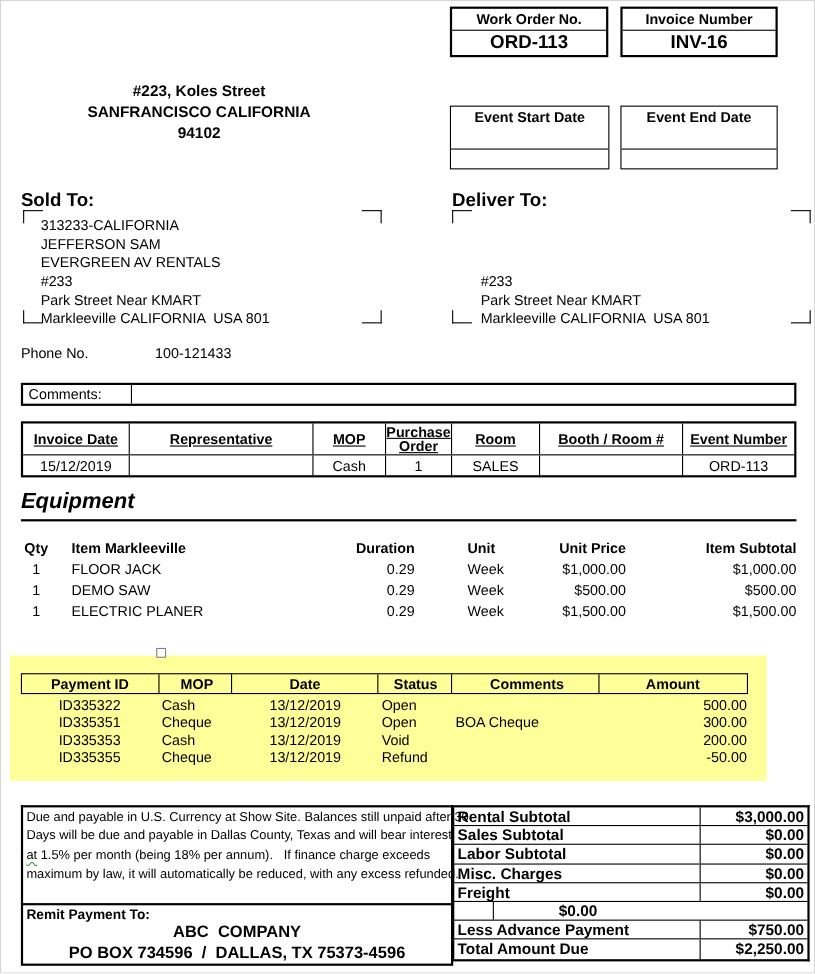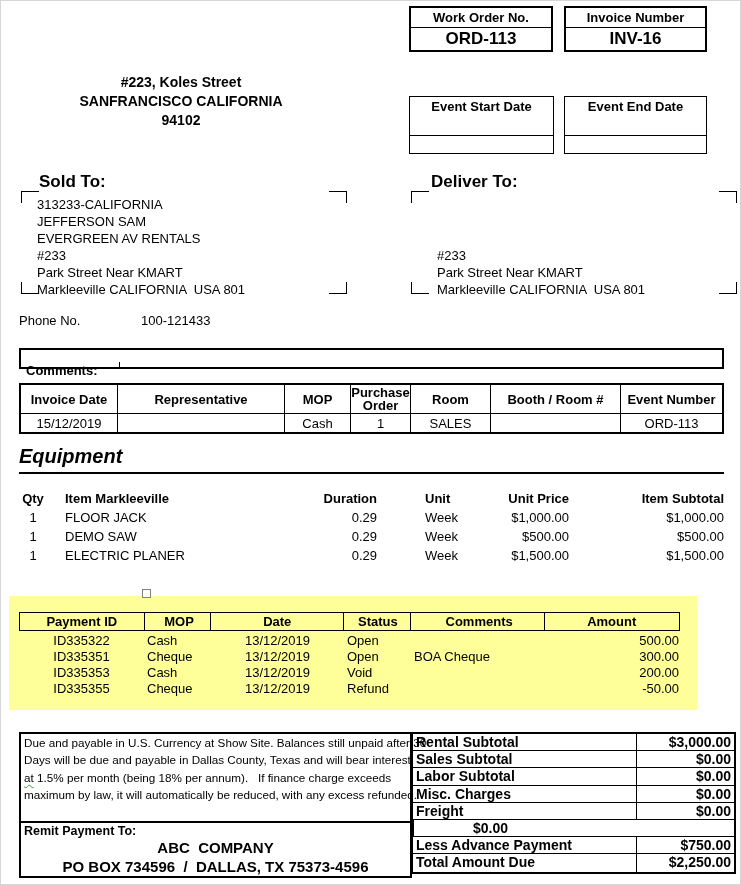--- a/index.html
+++ b/index.html
@@ -25,21 +25,21 @@
   .invoice-number-box { left:563px; top:5px; width:143px; }
 
   .event-box { border:1px solid #000; height:58px; }
   .event-box .event-label { height:39px; border-bottom:1px solid #000;
     font-weight:bold; font-size:13px; text-align:center; padding-top:2px; }
   .event-box .event-value { height:17px; }
   .event-start-box { left:408px; top:95px; width:145px; }
   .event-end-box { left:563px; top:95px; width:143px; }
 
   
-  .party-label { font-weight:bold; font-size:17px;margin-left:20px; }
+  .party-label { font-weight:bold; font-size:17px; }
   .sold-to-label { left:18px; top:171px; }
   .deliver-to-label { left:410px; top:171px; }
   .party-block { width:326px; height:103px; padding-top:5px; }
   .sold-to-block { left:20px; top:190px; }
   .deliver-to-block { left:410px; top:190px; }
   .addr-line { font-size:13px; height:17px; line-height:17px; white-space:pre; }
   .sold-to-block .addr-line { padding-left:16px; }
   .deliver-to-block .addr-line { padding-left:26px; }
   .corner { position:absolute; width:18px; height:12px; }
   .corner.tl { left:0; top:0; border-left:1px solid #000; border-top:1px solid #000; }
@@ -49,30 +49,30 @@
 
   
   .phone-row { left:18px; top:312px; font-size:13px; }
   .phone-row .phone-value { position:absolute; left:122px; top:0; white-space:pre; }
   .phone-row { width:400px; height:17px; }
 
   
   .comments-bar { left:18px; top:347px; width:705px; height:21px;
     border:2px solid #000; display:flex; }
   .comments-bar .comments-label { width:99px; border-right:1px solid #000;
-    font-weight:bold; font-size:13px; line-height:17px; padding-left:5px;margin-top:12px; }
+    font-weight:normal; font-size:13px; line-height:17px; padding-left:5px; }
   .comments-bar .comments-value { flex:1; }
 
   
   .order-table { left:18px; top:382px; width:705px; border:2px solid #000; font-size:13px; }
   .order-table .row { display:flex; }
   .order-table .cell { border-right:1px solid #000; display:flex; align-items:center;
     justify-content:center; text-align:center; }
   .order-table .cell:last-child { border-right:none; }
-  .order-table .hrow .cell { font-weight:bold; height:28px; line-height:13px; }
+  .order-table .hrow .cell { font-weight:bold; height:28px; line-height:13px;text-decoration:underline; }
   .order-table .drow { border-top:1px solid #000; }
   .order-table .drow .cell { height:18px; }
   .oc1{width:97px;} .oc2{width:167px;} .oc3{width:66px;} .oc4{width:60px;}
   .oc5{width:80px;} .oc6{width:130px;} .oc7{width:101px;}
 
   
   .equipment-title { left:18px; top:444px; font-size:20px; font-weight:bold;
     font-style:italic; }
   .equipment-rule { left:18px; top:471px; width:705px; border-top:2px solid #000; height:0; }
   .equip-table { left:18px; top:488px; width:705px; font-size:13px; }
@@ -115,21 +115,21 @@
   .remit-company { text-align:center; font-weight:bold; font-size:15px; line-height:19px; white-space:pre; }
   .remit-address { text-align:center; font-weight:bold; font-size:15px; line-height:19px; white-space:pre; }
 
   .totals-table { left:410px; top:731px; width:325px; border-top:2px solid #000;
     border-right:2px solid #000; border-bottom:2px solid #000; }
   .totals-row { display:flex; height:17.2px; border-left:2px solid #000;
     border-bottom:1px solid #000; }
   .totals-row:last-child { border-bottom:none; }
   .totals-label { flex:1; font-weight:bold; font-size:14px; line-height:16px; padding-left:3px; }
   .totals-value { width:98px; border-left:1px solid #000; font-weight:bold;
-    font-size:14px; line-height:16px; text-align:right; padding-right:3px; }
+    font-size:14px; line-height:16px; text-align:right; padding-right:3px;margin-left:35px; }
 </style>
 </head>
 <body>
 
 <div class="page">
 
   <div class="abs company-address">
     <div>#223, Koles Street</div>
     <div>SANFRANCISCO CALIFORNIA</div>
     <div>94102</div>

